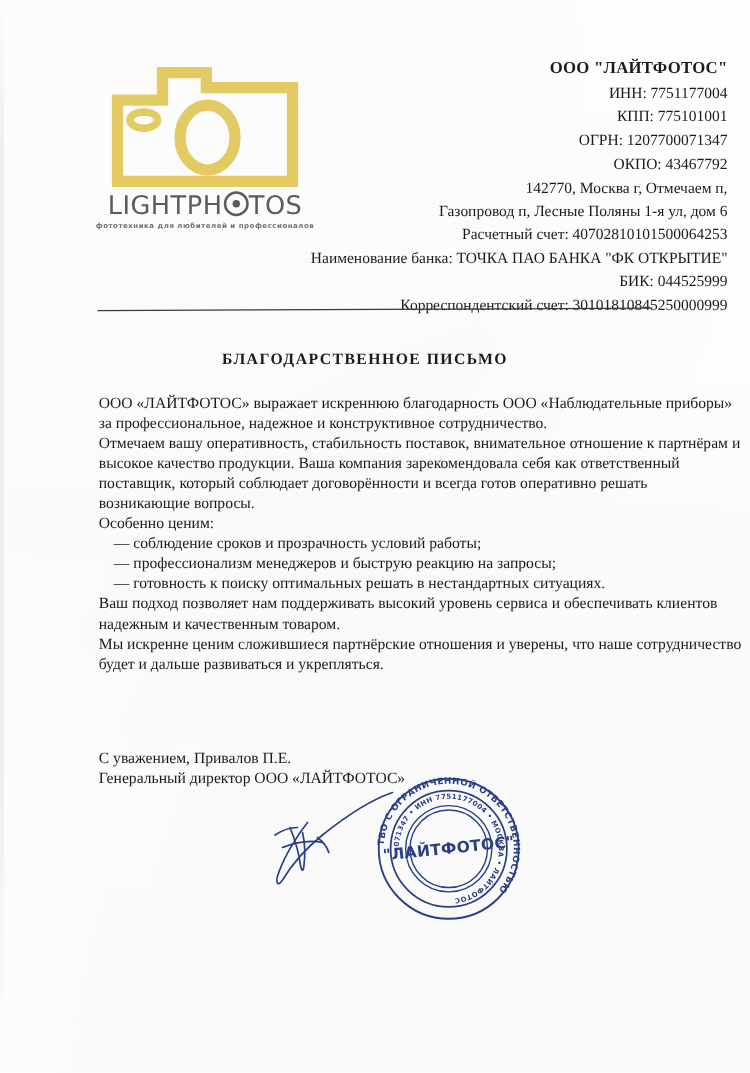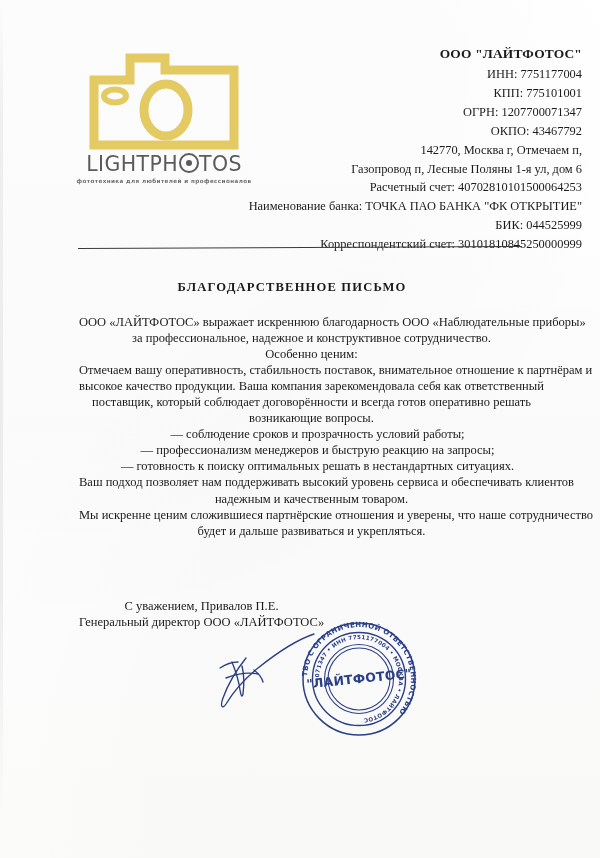--- a/index.html
+++ b/index.html
@@ -133,41 +133,39 @@
     letter-spacing: 1.15px;
   }
 
   .body-text {
     position: absolute;
     left: 79px;
     top: 314px;
     width: 465px;
     font-size: 12.5px;
     line-height: 16.05px;
-    text-align: center;
   }
   .body-text p {
     margin: 0;
   }
   .body-text .line {
     white-space: nowrap;
   }
   .body-text .bullet {
     padding-left: 12px;
     white-space: nowrap;
   }
 
   
   .signature-block {
     position: absolute;
     left: 79px;
     top: 598px;
     font-size: 12.5px;
     line-height: 16.2px;
-    text-align: center;
   }
   .signature-block div { white-space: nowrap; }
 
   .sig-ink {
     position: absolute;
     left: 196px;
     top: 628px;
     width: 120px;
     height: 84px;
     pointer-events: none;
@@ -220,28 +218,28 @@
 
   <div class="letter-title">БЛАГОДАРСТВЕННОЕ ПИСЬМО</div>
 
   <div class="body-text">
 
     <p>
       <span class="line">ООО «ЛАЙТФОТОС» выражает искреннюю благодарность ООО «Наблюдательные приборы»</span><br>
       <span class="line">за профессиональное, надежное и конструктивное сотрудничество.</span>
     </p>
 
-    <p>Особенно ценим:</p>
-
     <p>
       <span class="line">Отмечаем вашу оперативность, стабильность поставок, внимательное отношение к партнёрам и</span><br>
       <span class="line">высокое качество продукции. Ваша компания зарекомендовала себя как ответственный</span><br>
       <span class="line">поставщик, который соблюдает договорённости и всегда готов оперативно решать</span><br>
       <span class="line">возникающие вопросы.</span>
     </p>
+
+    <p>Особенно ценим:</p>
 
     <p class="bullet">— соблюдение сроков и прозрачность условий работы;</p>
     <p class="bullet">— профессионализм менеджеров и быструю реакцию на запросы;</p>
     <p class="bullet">— готовность к поиску оптимальных решать в нестандартных ситуациях.</p>
 
     <p>
       <span class="line">Ваш подход позволяет нам поддерживать высокий уровень сервиса и обеспечивать клиентов</span><br>
       <span class="line">надежным и качественным товаром.</span>
     </p>
 

